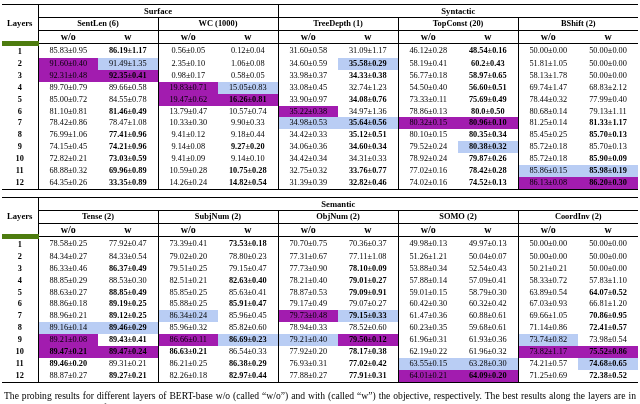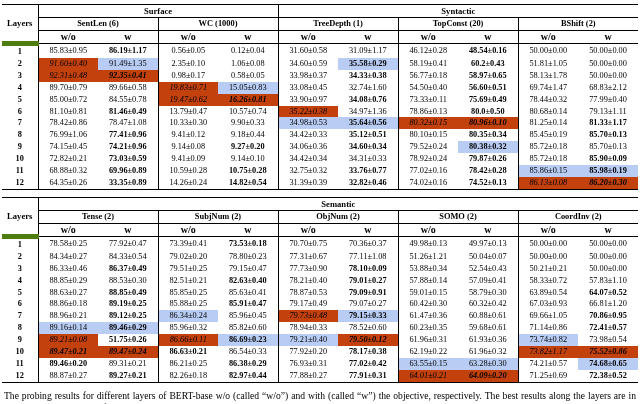--- a/index.html
+++ b/index.html
@@ -11,21 +11,21 @@
   col.c-val{width:60px;}
   th,td{text-align:center;padding:0;line-height:11.9px;font-weight:normal;white-space:nowrap;overflow:hidden;}
   thead th{line-height:12px;}
   .corner{font-weight:bold;border-right:1px solid #000;border-bottom:5px solid #4d7c0f;font-size:8.6px;}
   .group{font-weight:bold;border-bottom:1px solid #000;font-size:8.6px;font-family:Liberation Serif, serif;}
   .task{font-weight:bold;border-bottom:1px solid #000;font-size:8.4px;}
   .sub{font-weight:bold;border-bottom:1px solid #000;font-size:10px;}
   .vl{border-left:1px solid #000;}
   .layer{font-weight:bold;border-right:1px solid #000;}
   .bd{font-weight:bold;}
-  .hl-r{background:#c2410c;font-style:italic;}
+  .hl-r{background:#a21caf;}
   .hl-b{background:#b9cdf4;}
   .caption{font-size:9.6px;line-height:12px;margin:2px 2px 0 2px;text-align:justify;}
 </style>
 </head>
 <body>
 
 <div class="page">
   <table class="tbl">
       <colgroup>
         <col class="c-layers">
@@ -106,21 +106,21 @@
           <td class="vl">58.13±1.78</td>
           <td>50.00±0.00</td>
         </tr>
         <tr>
           <th class="layer">4</th>
           <td>89.70±0.79</td>
           <td>89.66±0.58</td>
           <td class="vl hl-r">19.83±0.71</td>
           <td class="hl-b">15.05±0.83</td>
           <td class="vl">33.08±0.45</td>
-          <td>32.74±1.60</td>
+          <td>32.74±1.23</td>
           <td class="vl">54.50±0.40</td>
           <td class="bd">56.60±0.51</td>
           <td class="vl">69.74±1.47</td>
           <td>68.83±2.12</td>
         </tr>
         <tr>
           <th class="layer">5</th>
           <td>85.00±0.72</td>
           <td>84.55±0.78</td>
           <td class="vl hl-r">19.47±0.62</td>
@@ -161,21 +161,21 @@
         <tr>
           <th class="layer">8</th>
           <td>76.99±1.06</td>
           <td class="bd">77.41±0.96</td>
           <td class="vl">9.41±0.12</td>
           <td>9.18±0.44</td>
           <td class="vl">34.42±0.33</td>
           <td class="bd">35.12±0.51</td>
           <td class="vl">80.10±0.15</td>
           <td class="bd">80.35±0.34</td>
-          <td class="vl">85.45±0.19</td>
+          <td class="vl">85.45±0.25</td>
           <td class="bd">85.70±0.13</td>
         </tr>
         <tr>
           <th class="layer">9</th>
           <td>74.15±0.45</td>
           <td class="bd">74.21±0.96</td>
           <td class="vl">9.14±0.08</td>
           <td class="bd">9.27±0.20</td>
           <td class="vl">34.06±0.36</td>
           <td class="bd">34.60±0.34</td>
@@ -365,21 +365,21 @@
           <td class="vl">78.94±0.33</td>
           <td>78.52±0.60</td>
           <td class="vl">60.23±0.35</td>
           <td>59.68±0.61</td>
           <td class="vl">71.14±0.86</td>
           <td class="bd">72.41±0.57</td>
         </tr>
         <tr>
           <th class="layer">9</th>
           <td class="hl-r">89.21±0.08</td>
-          <td class="bd">51.75±0.26</td>
+          <td class="bd">89.43±0.41</td>
           <td class="vl hl-r">86.66±0.11</td>
           <td class="bd hl-b">86.69±0.23</td>
           <td class="vl hl-b">79.21±0.40</td>
           <td class="bd hl-r">79.50±0.12</td>
           <td class="vl">61.96±0.31</td>
           <td>61.93±0.36</td>
           <td class="vl hl-b">73.74±0.82</td>
           <td>73.98±0.54</td>
         </tr>
         <tr>

